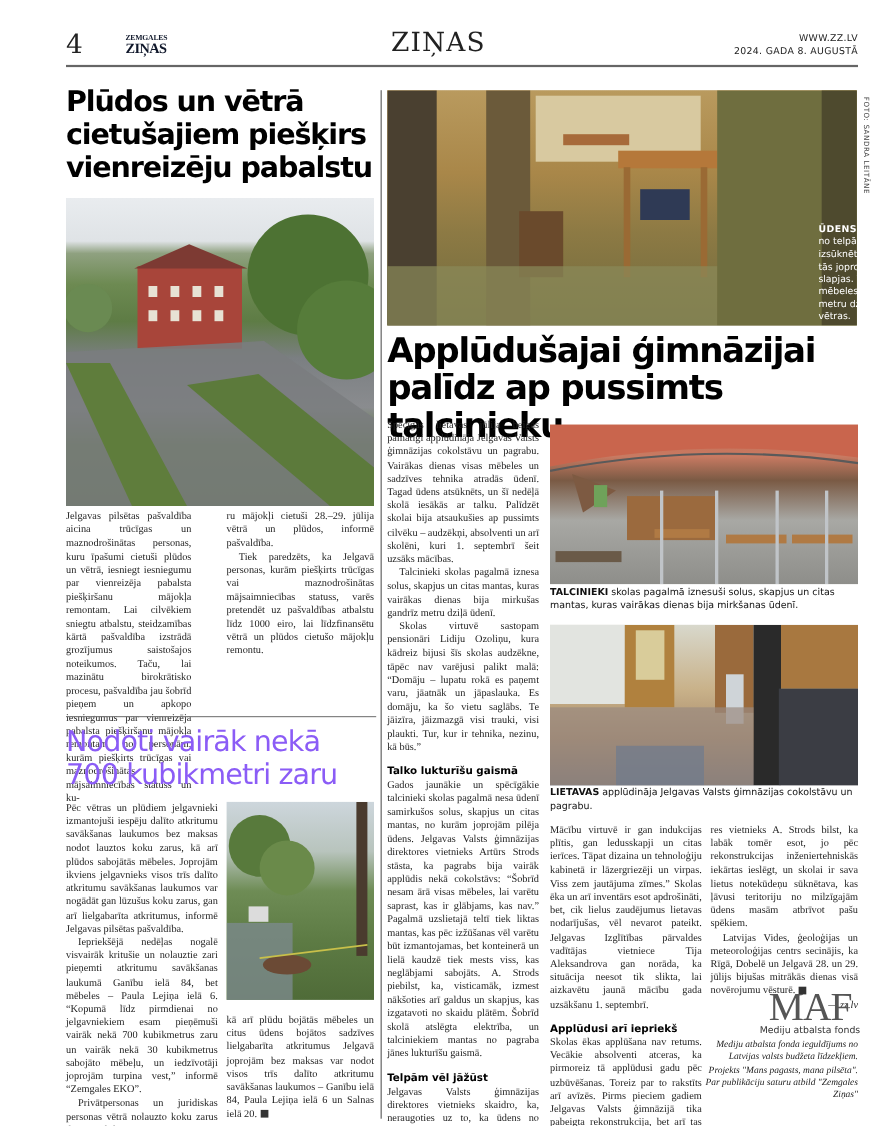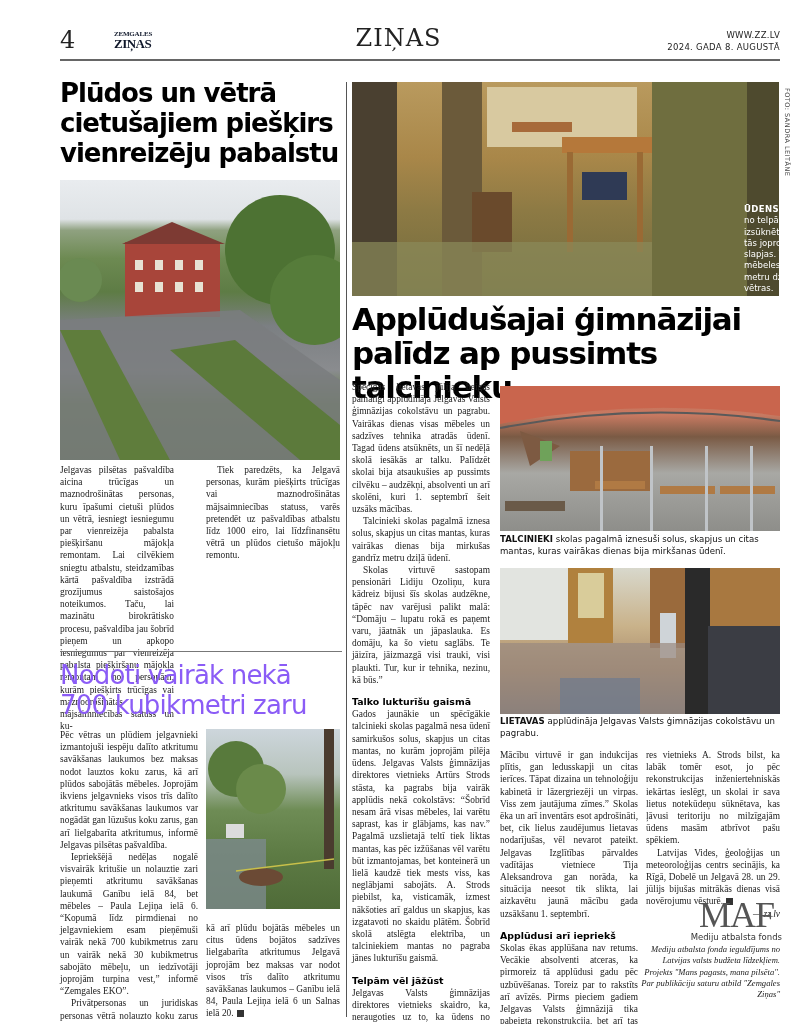--- a/index.html
+++ b/index.html
@@ -85,20 +85,21 @@
     <circle cx="220" cy="70" r="55" fill="#4d7233"></circle>
     <circle cx="255" cy="120" r="45" fill="#567c3a"></circle>
     <circle cx="20" cy="100" r="22" fill="#6a8a52"></circle>
   </svg>
 </div>
 
 <div class="abs col" style="left:60px; top:464px; width:114px;">
   <p class="noind">Jelgavas pilsētas pašvaldība aicina trūcīgas un maznodrošinātas personas, kuru īpašumi cietuši plūdos un vētrā, iesniegt iesniegumu par vienreizēja pabalsta piešķiršanu mājokļa remontam. Lai cilvēkiem sniegtu atbalstu, steidzamības kārtā pašvaldība izstrādā grozījumus saistošajos noteikumos. Taču, lai mazinātu birokrātisko procesu, pašvaldība jau šobrīd pieņem un apkopo iesniegumus par vienreizēja pabalsta piešķiršanu mājokļa remontam no personām, kurām piešķirts trūcīgas vai maznodrošinātas mājsaimniecības statuss un ku-</p>
 </div>
 <div class="abs col" style="left:206px; top:464px; width:134px;">
+  <p class="noind">ru mājokļi cietuši 28.–29. jūlija vētrā un plūdos, informē pašvaldība.</p>
   <p>Tiek paredzēts, ka Jelgavā personas, kurām piešķirts trūcīgas vai maznodrošinātas mājsaimniecības statuss, varēs pretendēt uz pašvaldības atbalstu līdz 1000 eiro, lai līdzfinansētu vētrā un plūdos cietušo mājokļu remontu.</p>
 </div>
 
 <div class="abs hrule" style="left:60px; top:651px; width:282px;"></div>
 
 <div class="abs h2-left">Nodoti vairāk nekā 700 kubikmetri zaru</div>
 
 <div class="abs col" style="left:60px; top:729px; width:138px;">
   <p class="noind">Pēc vētras un plūdiem jelgavnieki izmantojuši iespēju dalīto atkritumu savākšanas laukumos bez maksas nodot lauztos koku zarus, kā arī plūdos sabojātās mēbeles. Joprojām ikviens jelgavnieks visos trīs dalīto atkritumu savākšanas laukumos var nogādāt gan lūzušus koku zarus, gan arī lielgabarīta atkritumus, informē Jelgavas pilsētas pašvaldība.</p>
   <p>Iepriekšējā nedēļas nogalē visvairāk kritušie un nolauztie zari pieņemti atkritumu savākšanas laukumā Ganību ielā 84, bet mēbeles – Paula Lejiņa ielā 6. “Kopumā līdz pirmdienai no jelgavniekiem esam pieņēmuši vairāk nekā 700 kubikmetrus zaru un vairāk nekā 30 kubikmetrus sabojāto mēbeļu, un iedzīvotāji joprojām turpina vest,” informē “Zemgales EKO”.</p>

